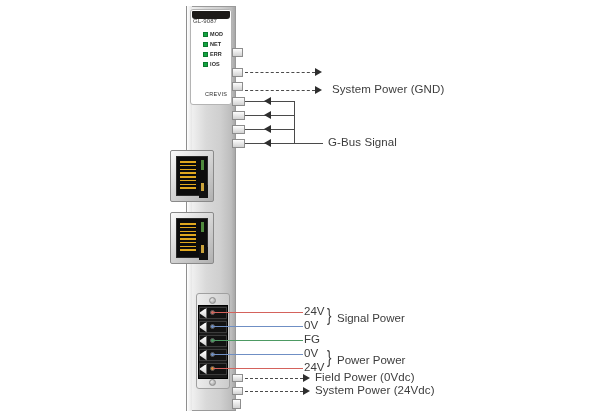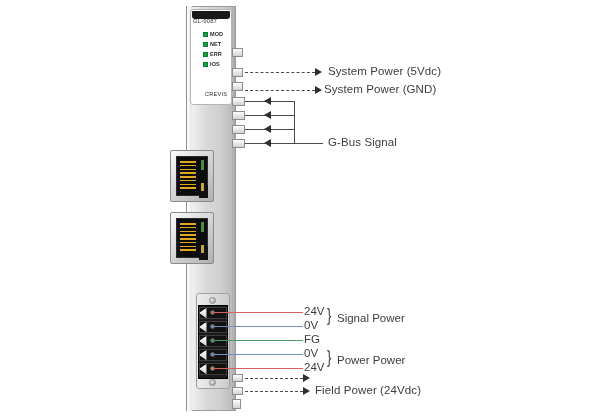--- a/index.html
+++ b/index.html
@@ -328,25 +328,24 @@
   <div class="tab" style="left:232px; top:48px;  width:11px; height:9px;"></div>
   <div class="tab" style="left:232px; top:68px;  width:11px; height:9px;"></div>
   <div class="tab" style="left:232px; top:82px;  width:11px; height:9px;"></div>
   <div class="tab" style="left:232px; top:97px;  width:13px; height:9px;"></div>
   <div class="tab" style="left:232px; top:111px; width:13px; height:9px;"></div>
   <div class="tab" style="left:232px; top:125px; width:13px; height:9px;"></div>
   <div class="tab" style="left:232px; top:139px; width:13px; height:9px;"></div>
 
   <div class="leader-dashed" style="left:245px; top:72px; width:70px;"></div>
   <div class="arrow-right" style="left:315px; top:68px;"></div>
-  <div class="callout" style="left:328px; top:65px;">System Power (5Vdc)</div>
 
   <div class="leader-dashed" style="left:245px; top:90px; width:70px;"></div>
   <div class="arrow-right" style="left:315px; top:86px;"></div>
-  <div class="callout" style="left:324px; top:83px;">System Power (GND)</div>
+  <div class="callout" style="left:332px; top:83px;">System Power (GND)</div>
 
   <div class="leader" style="left:245px; top:101px; width:50px;"></div>
   <div class="arrow-left" style="left:264px; top:97px;"></div>
 
   <div class="leader" style="left:245px; top:115px; width:50px;"></div>
   <div class="arrow-left" style="left:264px; top:111px;"></div>
 
   <div class="leader" style="left:245px; top:129px; width:50px;"></div>
   <div class="arrow-left" style="left:264px; top:125px;"></div>
 
@@ -437,20 +436,21 @@
   <div class="group-label" style="left:337px; top:312px;">Signal Power</div>
 
   <div class="brace" style="left:327px; top:347px;">}</div>
   <div class="group-label" style="left:337px; top:354px;">Power Power</div>
 
   <div class="tab" style="left:232px; top:374px; width:11px; height:8px;"></div>
   <div class="tab" style="left:232px; top:387px; width:11px; height:8px;"></div>
 
   <div class="leader-dashed" style="left:245px; top:378px; width:58px;"></div>
   <div class="arrow-right" style="left:303px; top:374px;"></div>
+  <div class="callout" style="left:315px; top:371px;">Field Power (0Vdc)</div>
 
   <div class="leader-dashed" style="left:245px; top:391px; width:58px;"></div>
   <div class="arrow-right" style="left:303px; top:387px;"></div>
-  <div class="callout" style="left:315px; top:384px;">Field Power (24Vdc)</div>
+  <div class="callout" style="left:315px; top:384px;">System Power (24Vdc)</div>
 
   <div class="tab" style="left:232px; top:399px; width:9px; height:10px;"></div>
 
 </div>
 
 </body></html>

